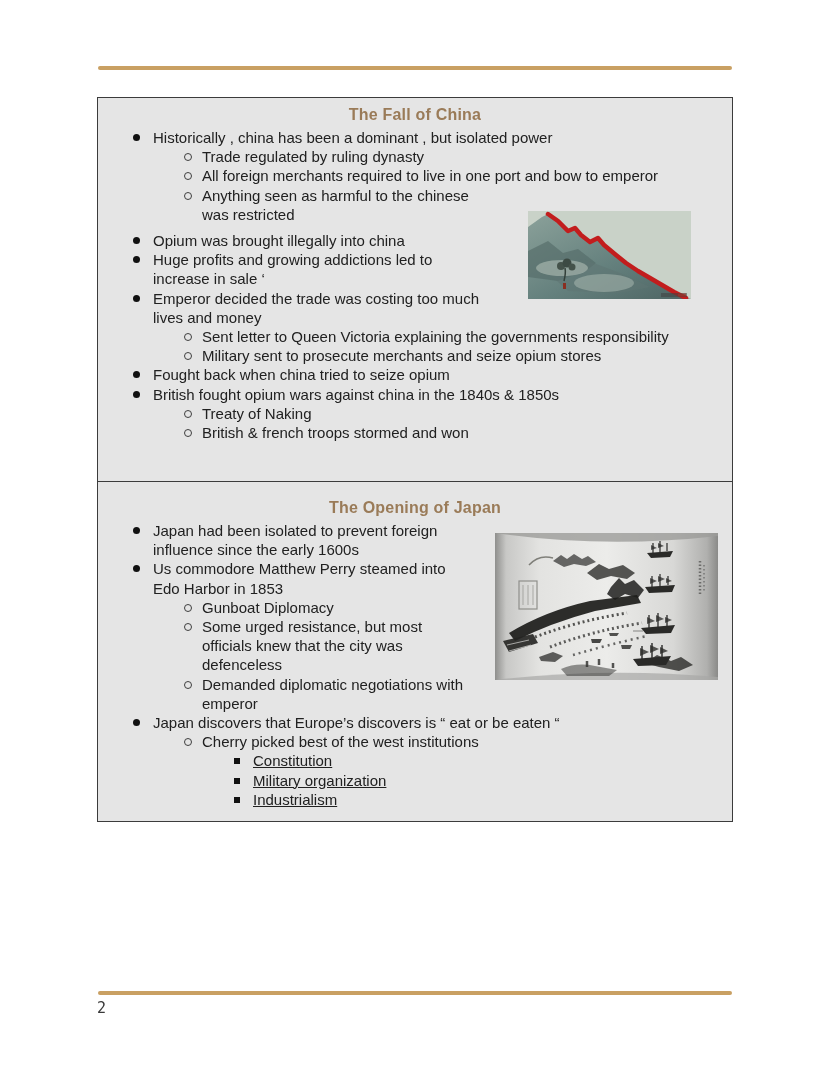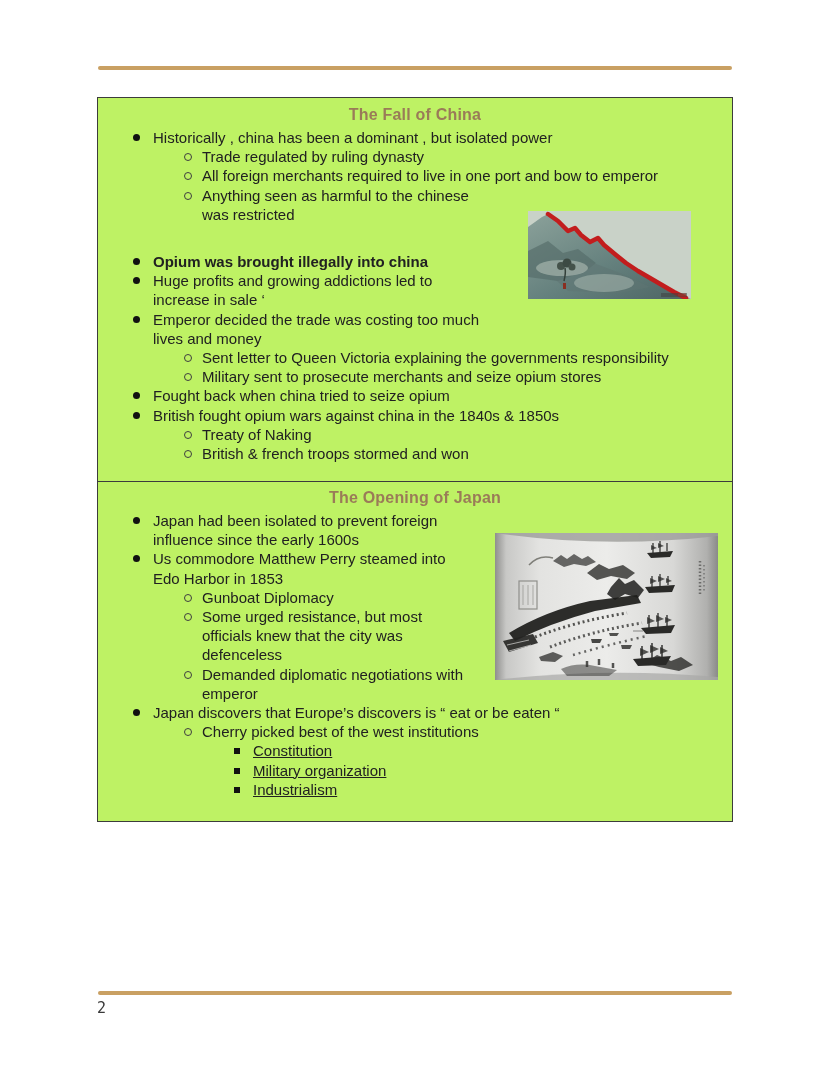--- a/index.html
+++ b/index.html
@@ -2,31 +2,31 @@
 <html><head>
 <meta charset="utf-8">
 <style>
   html,body{margin:0;padding:0;background:#ffffff;}
   .page{position:relative;width:828px;height:1071px;background:#ffffff;overflow:hidden;
         font-family:"Liberation Sans",sans-serif;color:#212121;}
   .rule{position:absolute;left:98px;width:634px;height:4px;background:#c9a063;border-radius:2px;}
   .rule-top{top:66px;}
   .rule-bottom{top:991px;}
   .doc-box{position:absolute;left:97px;top:97px;width:636px;height:725px;
-           border:1.6px solid #3c3c3c;box-sizing:border-box;background:#bef264;}
+           border:1.6px solid #3c3c3c;box-sizing:border-box;background:#e5e5e5;}
   .section{position:relative;box-sizing:border-box;}
   .section-1{height:383px;padding-top:7px;}
-  .section-2{height:340px;border-top:1.6px solid #3c3c3c;padding-top:6px;}
+  .section-2{height:340px;border-top:1.6px solid #3c3c3c;padding-top:16px;}
   .section-title{text-align:center;font-weight:bold;font-size:16px;line-height:20px;
                  color:#9a7b58;margin-bottom:3px;letter-spacing:0.2px;}
   .li{position:relative;font-size:15px;line-height:19.2px;}
   .l1{padding-left:55px;}
   .l2{padding-left:104px;}
   .l3{padding-left:155px;text-decoration:underline;}
-  .gap{margin-top:28px;font-weight:bold;}
+  .gap{margin-top:7px;}
   .marker{position:absolute;}
   .l1 > .marker{left:35px;top:6px;width:7px;height:7px;border-radius:50%;background:#111;}
   .l2 > .marker{left:86px;top:6px;width:8px;height:8px;border-radius:50%;
                 border:1.6px solid #3f3f3f;background:transparent;box-sizing:border-box;}
   .l3 > .marker{left:136px;top:7px;width:6px;height:6px;background:#111;}
   .img{position:absolute;display:block;}
   .img-china{top:113px;right:41px;width:163px;height:88px;}
   .img-japan{top:51px;right:14px;width:223px;height:147px;}
   .page-number{position:absolute;left:97px;top:999px;font-family:"DejaVu Sans Mono",monospace;
                font-size:15px;color:#3a3a3a;}

